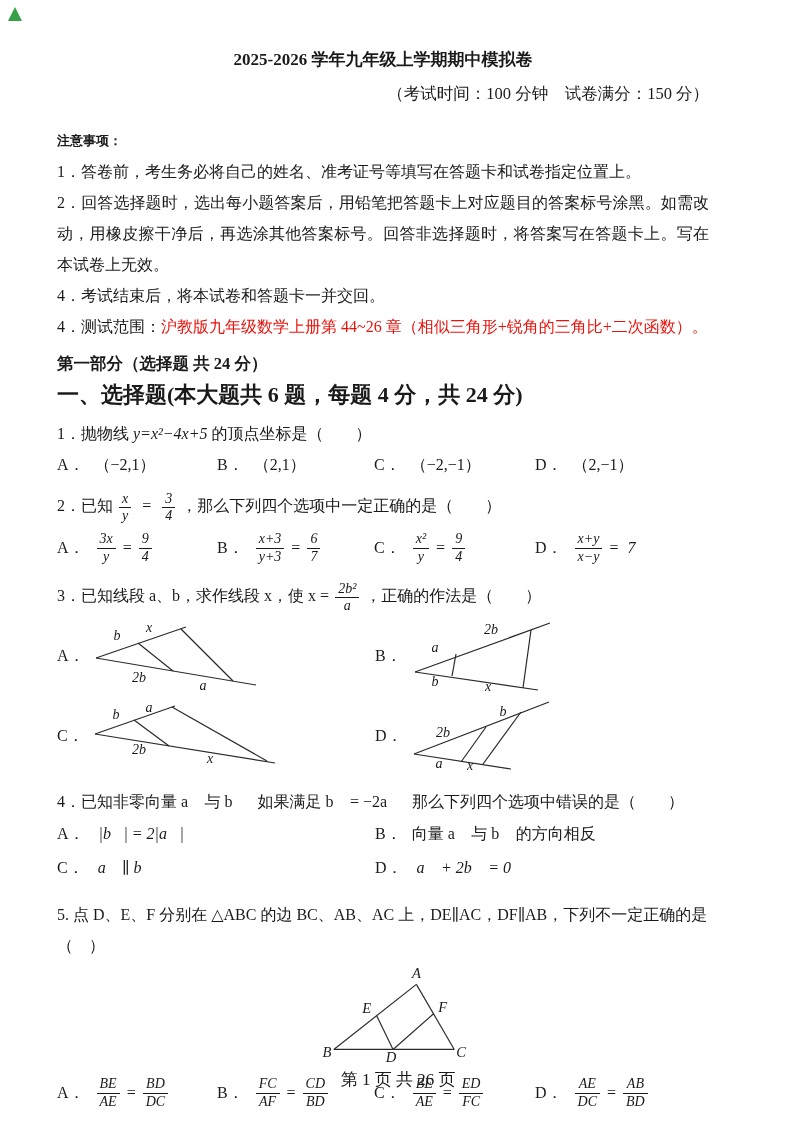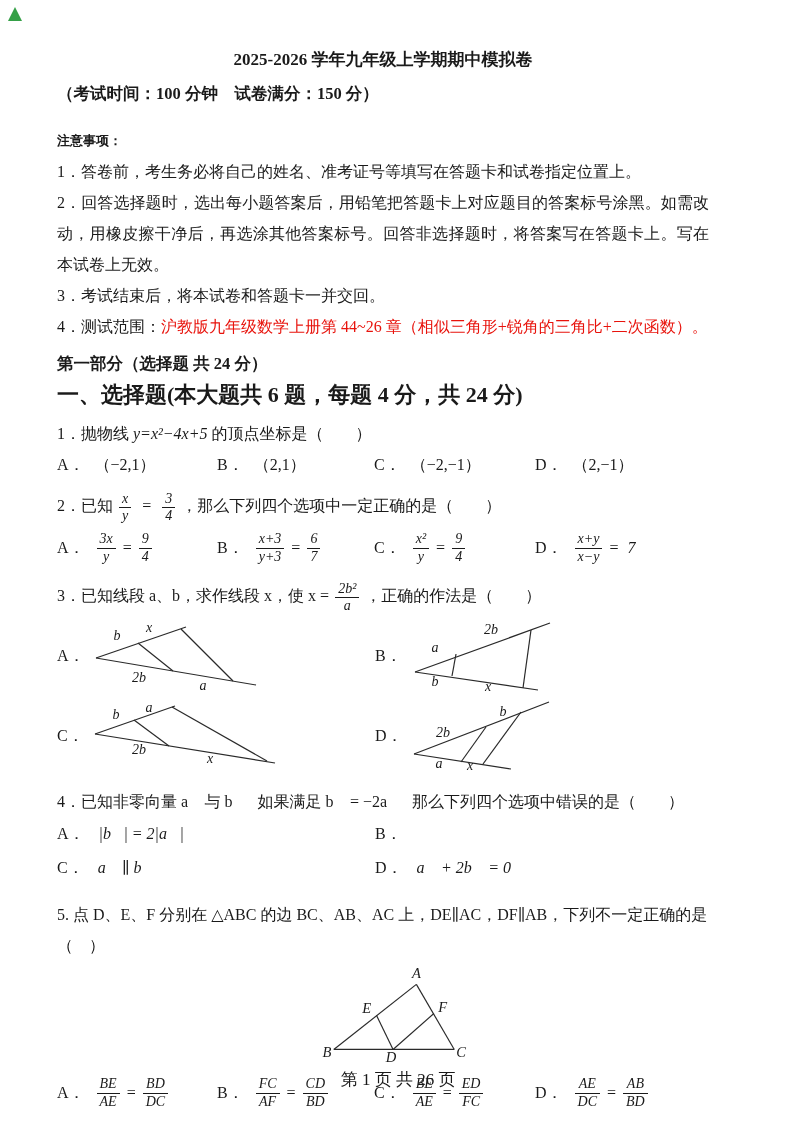--- a/index.html
+++ b/index.html
@@ -4,21 +4,21 @@
 <style>
   html,body{margin:0;padding:0;background:#fff;}
   .page{position:relative;width:764px;height:1122px;background:#ffffff;overflow:hidden;
         font-family:"Liberation Serif","DejaVu Serif",serif;color:#1a1a1a;font-size:16px;}
   .corner-mark{position:absolute;left:6px;top:5px;}
   .content{padding:46px 55px 0 57px;}
   .bold{font-weight:bold;}
   .center{}
   .red{color:#e8130c;}
   .title{text-align:center;font-weight:bold;font-size:17px;line-height:27px;}
-  .subtitle{text-align:left;font-weight:bold;font-size:16.5px;line-height:27px;margin-top:7px;}
+  .subtitle{text-align:right;font-weight:normal;font-size:16.5px;line-height:27px;margin-top:7px;}
   .notice p{margin:0;line-height:31px;}
   .notice .nhead{margin-top:18px;font-size:13px;}
   .justify{text-align:justify;}
   .part-title{margin-top:6px;line-height:31px;font-size:16.5px;}
   .section-heading{margin-top:0;line-height:31px;font-size:22px;}
   .stem{margin:8px 0 0 0;line-height:31px;}
   .stem-tight{margin:6px 0 0 0;line-height:40px;}
   .mi{font-style:italic;margin:0 4px;}
   .eq{margin:0 5px;}
   .opts4{display:grid;grid-template-columns:160px 157px 161px auto;align-items:center;line-height:31px;}
@@ -56,21 +56,21 @@
 
   <div class="content">
 
     <div class="title">2025-2026 学年九年级上学期期中模拟卷</div>
     <div class="subtitle">（考试时间：100 分钟　试卷满分：150 分）</div>
 
     <div class="notice">
       <p class="bold nhead">注意事项：</p>
       <p>1．答卷前，考生务必将自己的姓名、准考证号等填写在答题卡和试卷指定位置上。</p>
       <p class="justify">2．回答选择题时，选出每小题答案后，用铅笔把答题卡上对应题目的答案标号涂黑。如需改动，用橡皮擦干净后，再选涂其他答案标号。回答非选择题时，将答案写在答题卡上。写在本试卷上无效。</p>
-      <p>3．考试结束后，将本试卷和答题卡一并交回。</p>
+      <p>4．考试结束后，将本试卷和答题卡一并交回。</p>
       <p><span>4．测试范围：</span><span class="red">沪教版九年级数学上册第 44~26 章（相似三角形+锐角的三角比+二次函数）。</span></p>
     </div>
 
     <div class="part-title bold center">第一部分（选择题 共 24 分）</div>
     <div class="section-heading bold">一、选择题(本大题共 6 题，每题 4 分，共 24 分)</div>
 
     <p class="stem"><span>1．抛物线</span><span class="mi">y=x²−4x+5</span><span>的顶点坐标是（　　）</span></p>
     <div class="opts4">
       <span class="opt">
           <span class="olabel">A．</span>
@@ -219,20 +219,21 @@
     </div>
 
     <p class="stem q4block">4．已知非零向量 a⃗ 与 b⃗，如果满足 b⃗ = −2a⃗，那么下列四个选项中错误的是（　　）</p>
     <div class="opts2">
       <span class="opt">
           <span class="olabel">A．</span>
           <span class="mi">|b⃗| = 2|a⃗|</span>
         </span>
       <span class="opt">
           <span class="olabel">B．</span>
+          <span>向量 a⃗ 与 b⃗ 的方向相反</span>
         </span>
     </div>
     <div class="opts2">
       <span class="opt">
           <span class="olabel">C．</span>
           <span class="mi">a⃗ ∥ b⃗</span>
         </span>
       <span class="opt">
           <span class="olabel">D．</span>
           <span class="mi">a⃗ + 2b⃗ = 0</span>

